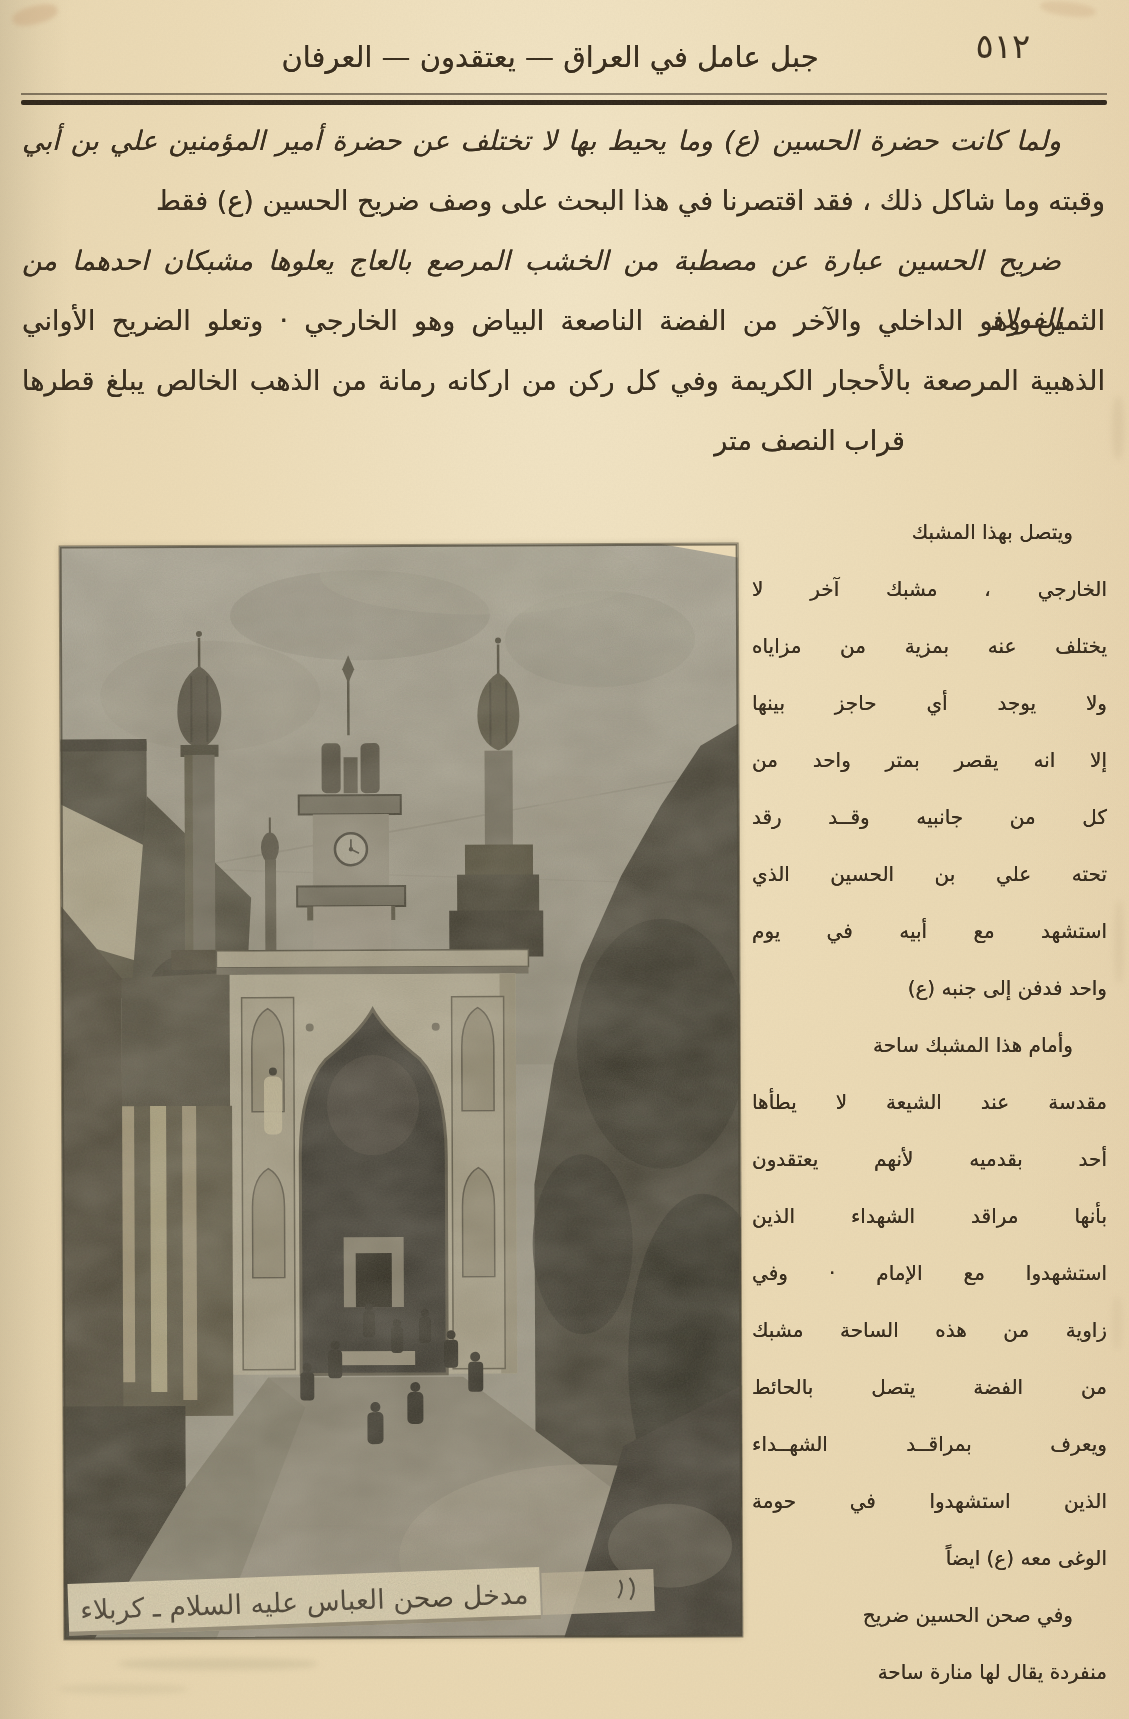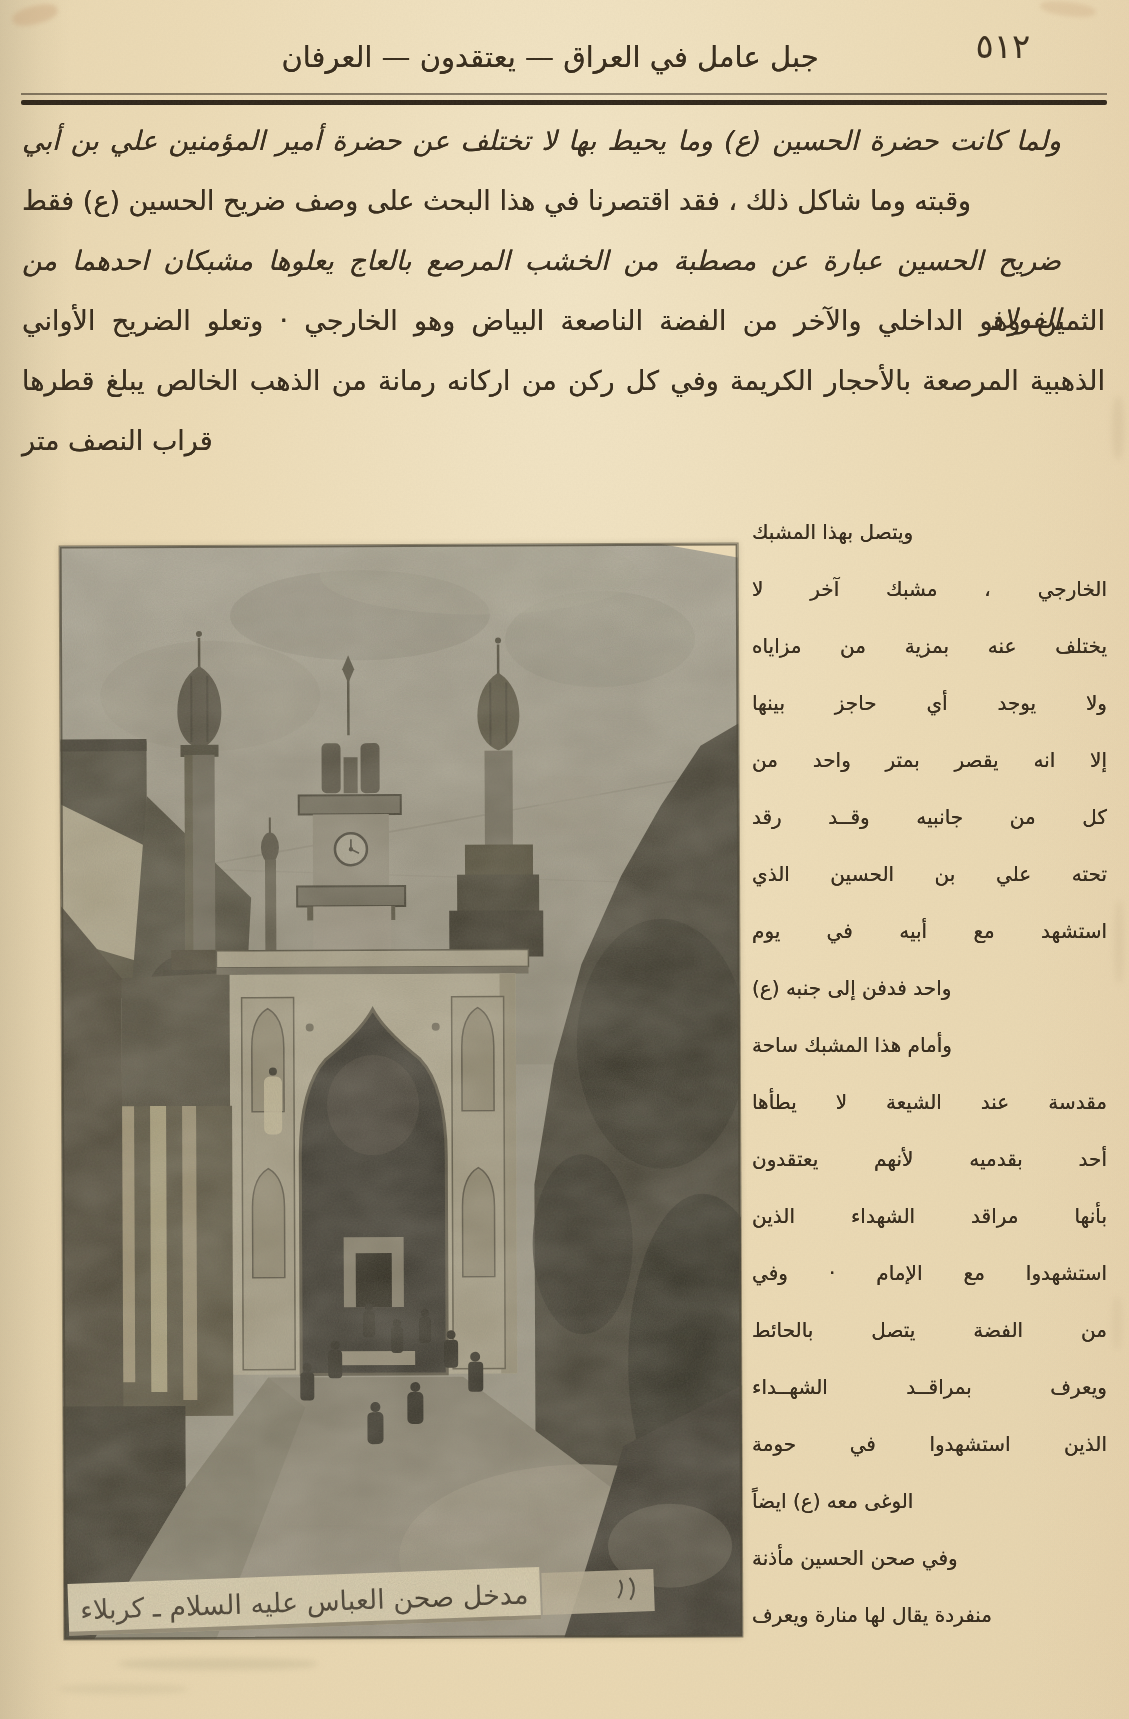--- a/index.html
+++ b/index.html
@@ -36,21 +36,21 @@
     position:absolute;top:112px;left:22px;right:24px;
     direction:rtl;font-size:27px;color:#362b1c;text-shadow:0 0 .4px #362b1c;
   }
   .lead .line{height:60px;line-height:58px;overflow:visible;}
   .col{
     position:absolute;top:505px;left:752px;width:355px;
     direction:rtl;font-size:20px;color:#362b1c;text-shadow:0 0 .4px #362b1c;
   }
   .col .line{height:57px;line-height:55px;overflow:visible;}
   .line.j{text-align:justify;text-align-last:justify;}
-  .line.s{text-align:left;}
+  .line.s{text-align:right;}
   .lead .line.first{padding-right:44px;font-style:italic;}
   .col .line.first{padding-right:34px;}
   .lead .line.tail7{padding-right:200px;}
   .photo{
     position:absolute;left:62px;top:545px;width:678px;height:1093px;
     transform:rotate(-0.25deg);
     box-shadow:0 0 0 1px rgba(70,62,45,.55), 0 0 6px rgba(70,62,45,.25);
     background:#9a9584;
   }
   .photo svg{display:block;}
@@ -293,26 +293,27 @@
     <div class="line j">إلا انه يقصر بمتر واحد من</div>
     <div class="line j">كل من جانبيه وقــد رقد</div>
     <div class="line j">تحته علي بن الحسين الذي</div>
     <div class="line j">استشهد مع أبيه في يوم</div>
     <div class="line s">واحد فدفن إلى جنبه (ع)</div>
     <div class="line s first">وأمام هذا المشبك ساحة</div>
     <div class="line j">مقدسة عند الشيعة لا يطأها</div>
     <div class="line j">أحد بقدميه لأنهم يعتقدون</div>
     <div class="line j">بأنها مراقد الشهداء الذين</div>
     <div class="line j">استشهدوا مع الإمام · وفي</div>
+    <div class="line j">زاوية من هذه الساحة مشبك</div>
     <div class="line j">من الفضة يتصل بالحائط</div>
     <div class="line j">ويعرف بمراقــد الشهــداء</div>
     <div class="line j">الذين استشهدوا في حومة</div>
     <div class="line s">الوغى معه (ع) ايضاً</div>
-    <div class="line s first">وفي صحن الحسين مأذنة</div>
-    <div class="line s">منفردة يقال لها منارة ويعرف</div>
+    <div class="line s first">وفي صحن الحسين ضريح</div>
+    <div class="line s">منفردة يقال لها منارة ساحة</div>
   </div>
 
   <div class="ghost gm1"></div>
   <div class="ghost gm2"></div>
   <div class="ghost gm3"></div>
   <div class="ghost gm4"></div>
   <div class="ghost gm5"></div>
   <div class="ghost gm6"></div>
   <div class="ghost gm7"></div>
 

